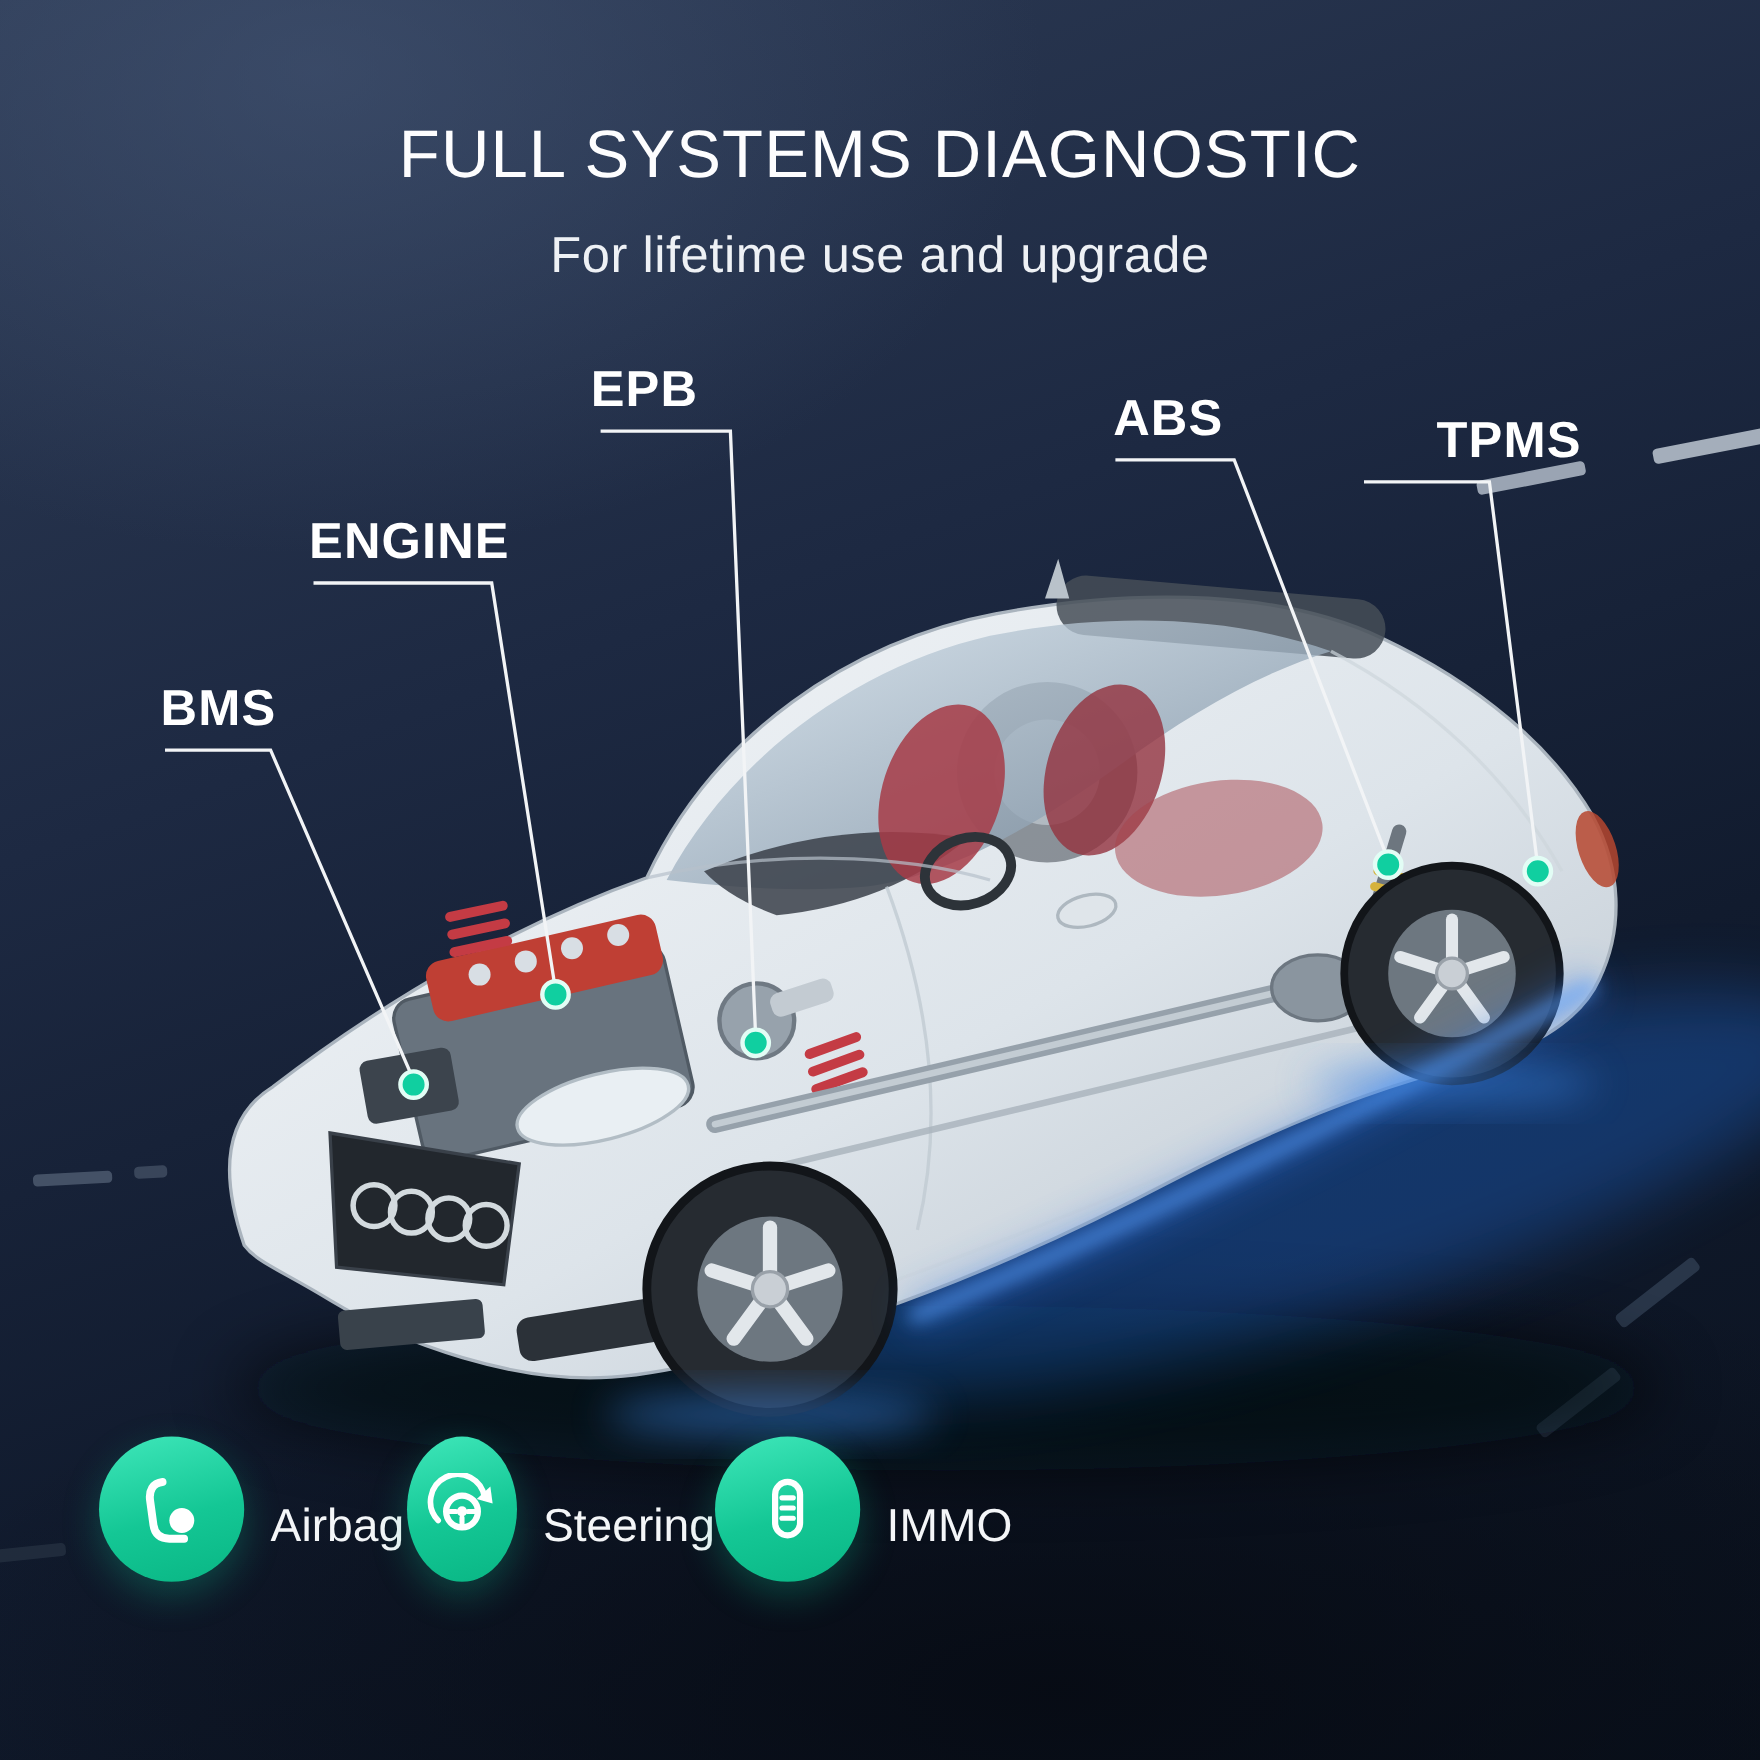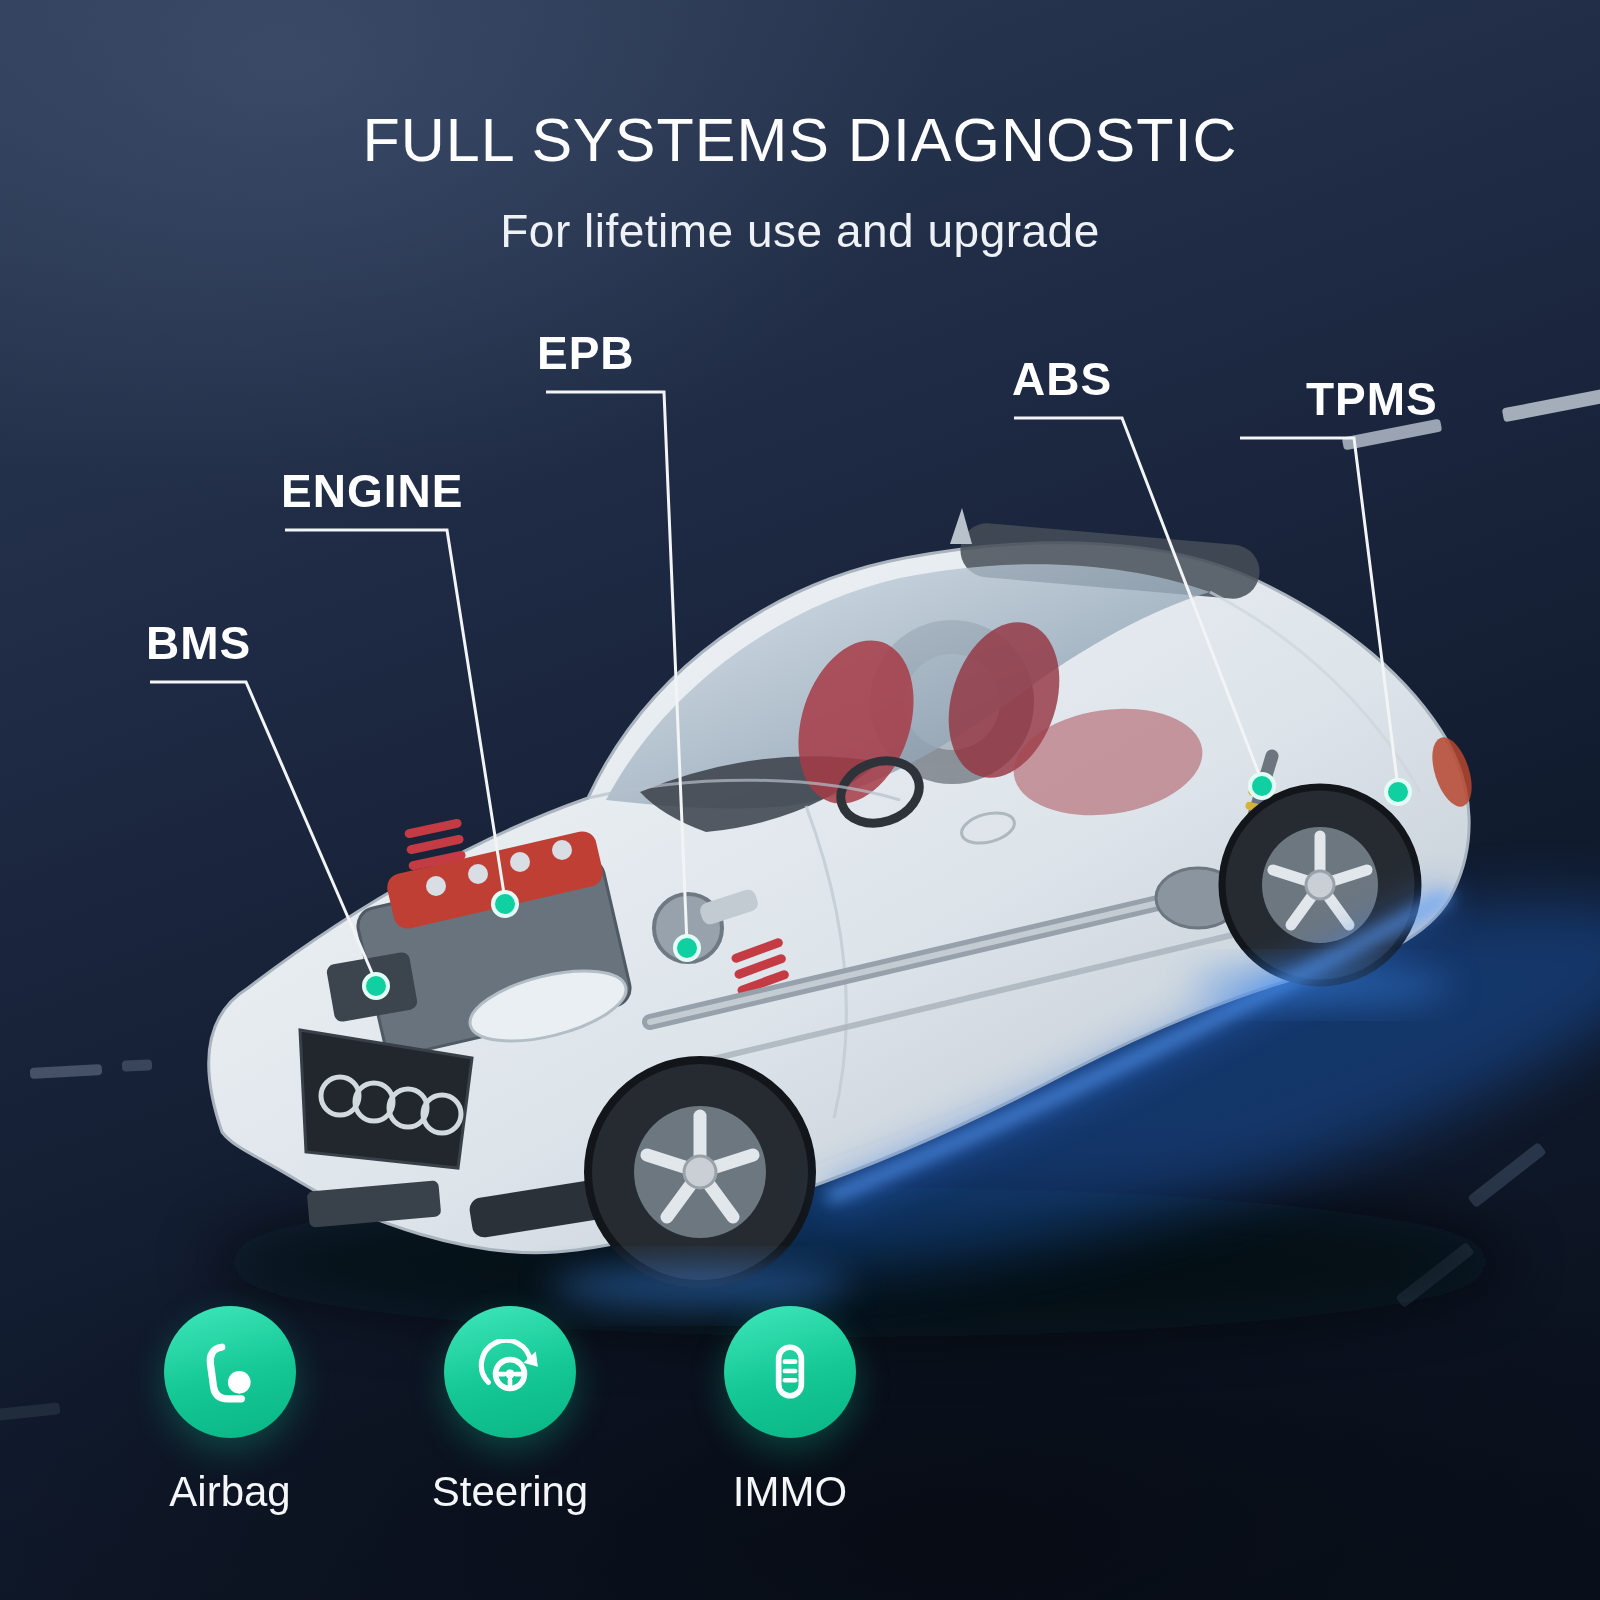--- a/index.html
+++ b/index.html
@@ -28,21 +28,21 @@
   .scene{position:absolute;left:0;top:0;}
 
   .callout-label{position:absolute;font-size:46px;font-weight:700;color:#fff;letter-spacing:1px;}
   .label-bms{left:146px;top:616px;}
   .label-engine{left:281px;top:464px;}
   .label-epb{left:537px;top:326px;}
   .label-abs{left:1012px;top:352px;}
   .label-tpms{left:1273px;top:372px;margin-left:33px;}
 
   .features{position:absolute;left:90px;top:1306px;width:1400px;display:flex;}
-  .feature{width:280px;display:flex;flex-direction:column;align-items:center;}
+  .feature{width:280px;display:flex;flex-direction:row;align-items:center;gap:24px;}
   .feature-circle{
     width:132px;height:132px;border-radius:50%;
     background:linear-gradient(165deg,#3fe7ba 0%,#14c795 55%,#09b684 100%);
     box-shadow:0 12px 34px rgba(16,200,150,.28);
     display:flex;align-items:center;justify-content:center;
   }
   .feature-label{margin-top:30px;font-size:42px;font-weight:400;color:#f4f6f8;}
 </style>
 </head>
 <body>

